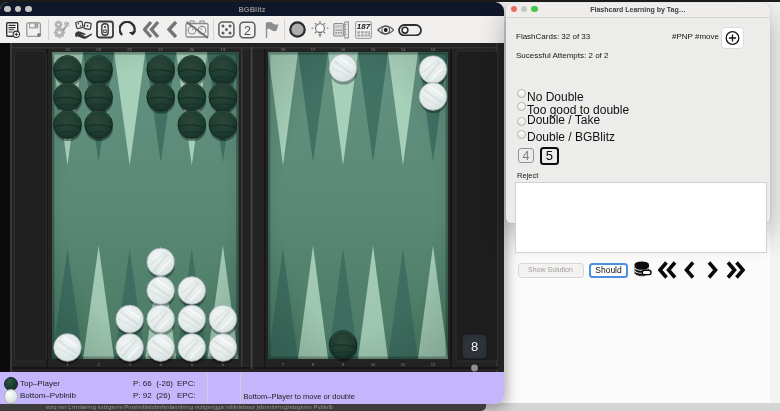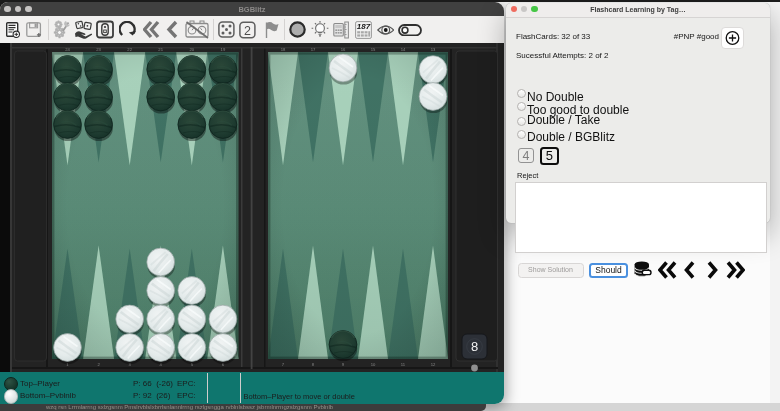--- a/index.html
+++ b/index.html
@@ -11,32 +11,32 @@
   #topline{left:0;top:0;width:780px;height:2px;background:#1b1b1b;}
   
   #botband{left:0;top:403px;width:780px;height:8px;background:#d5d5d5;}
   
   #darkstrip{left:0;top:404px;width:486px;height:7px;background:#3c3c3c;
              border-radius:0 0 5px 0;overflow:hidden;color:#95908a;
              font-size:6px;line-height:7px;white-space:nowrap;letter-spacing:0px;}
   
   #mainwin{left:0;top:2px;width:504px;height:402px;background:#f0efee;
            border-radius:8px 9px 9px 0;box-shadow:2px 4px 14px rgba(0,0,0,0.35);}
-  #mtitle{left:0;top:0;width:100%;height:14px;background:#404040;
+  #mtitle{left:0;top:0;width:100%;height:14px;background:#0f172a;
           border-radius:8px 9px 0 0;border-bottom:5px solid #d946ef;}
   .tl{position:absolute;border-radius:50%;}
   #mtitle .tl{width:6.4px;height:6.4px;top:4px;background:#c6c4c3;}
   #mtitletext{left:0;top:3.2px;width:100%;text-align:center;font-weight:bold;
               font-size:7.5px;color:#8c8a89;}
   #mtoolbar{left:0;top:14px;width:100%;height:27px;background:#f1f0ef;}
   .sep{position:absolute;top:3px;width:1px;height:21px;background:#d4d2d1;}
   
   #boardwrap{left:0;top:41px;width:504px;height:329px;overflow:hidden;background:#0b0b0b;}
   
-  #mstatus{left:0;top:370px;width:504px;height:32px;background:#0f766e;
+  #mstatus{left:0;top:370px;width:504px;height:32px;background:#c4b5fd;
            border-radius:0 0 9px 0;font-size:8px;color:#1c1c1c;white-space:nowrap;}
   .vsep{position:absolute;top:1px;width:1px;height:30px;background:#cfcdcc;}
   
   #dlg{left:506px;top:3px;width:264px;height:220px;background:#ececea;
        border-radius:5px;box-shadow:0 12px 28px rgba(0,0,0,0.3), 0 0 1px rgba(0,0,0,0.35);text-decoration:underline;}
   #dtitle{left:0;top:0;width:100%;height:14px;background:#efedec;
           border-radius:9px 9px 0 0;border-bottom:1px solid #d6d4d3;}
   #dtitletext{left:0;top:3.2px;width:100%;text-align:center;font-weight:bold;
               font-size:7px;color:#3d3d3d;}
   #dlg .tl{width:6.6px;height:6.6px;top:2.8px;}
@@ -375,21 +375,21 @@
 </div>
 <div class="abs" id="darkstrip" style="text-indent:46px;">wzq rsn Lrrmlarrng  sxlzgsnm Pmslrvblslxbrrlsnlannlrrng rszlgsngga rvblnlsbssz jsbrmlnrrngzslzgsnm Pvblnlb</div>
 <div class="abs" id="dlg">
   <div class="abs" id="dtitle">
     <div class="tl" style="left:4.8px;background:#ef6b5f;"></div>
     <div class="tl" style="left:14.9px;background:#c9c7c6;"></div>
     <div class="tl" style="left:25.3px;background:#46c646;"></div>
     <div class="abs" id="dtitletext">Flashcard Learning by Tag…</div>
   </div>
   <div class="dtext" style="left:10px;top:28.5px;">FlashCards: 32 of 33</div>
-  <div class="dtext" style="right:51px;top:28.5px;">#PNP #good</div>
+  <div class="dtext" style="right:51px;top:28.5px;">#PNP #move</div>
   <div class="abs" style="left:215px;top:24px;width:21px;height:20px;background:#fff;border:1px solid #dddbda;border-radius:4px;">
     <svg width="21" height="20" viewBox="0 0 21 20">
         <circle cx="10.5" cy="10" r="6.3" fill="none" stroke="#111" stroke-width="1.3"></circle>
         <path d="M10.5 6.4v7.2M6.9 10h7.2" stroke="#111" stroke-width="1.3"></path>
       </svg>
   </div>
   <div class="dtext" style="left:10px;top:48px;">Sucessful Attempts: 2 of 2</div>
   <div class="radio" style="left:10.5px;top:86px;"></div>
   <div class="rlabel" style="left:21px;top:86.5px;">No Double</div>
   <div class="radio" style="left:10.5px;top:99.4px;"></div>

